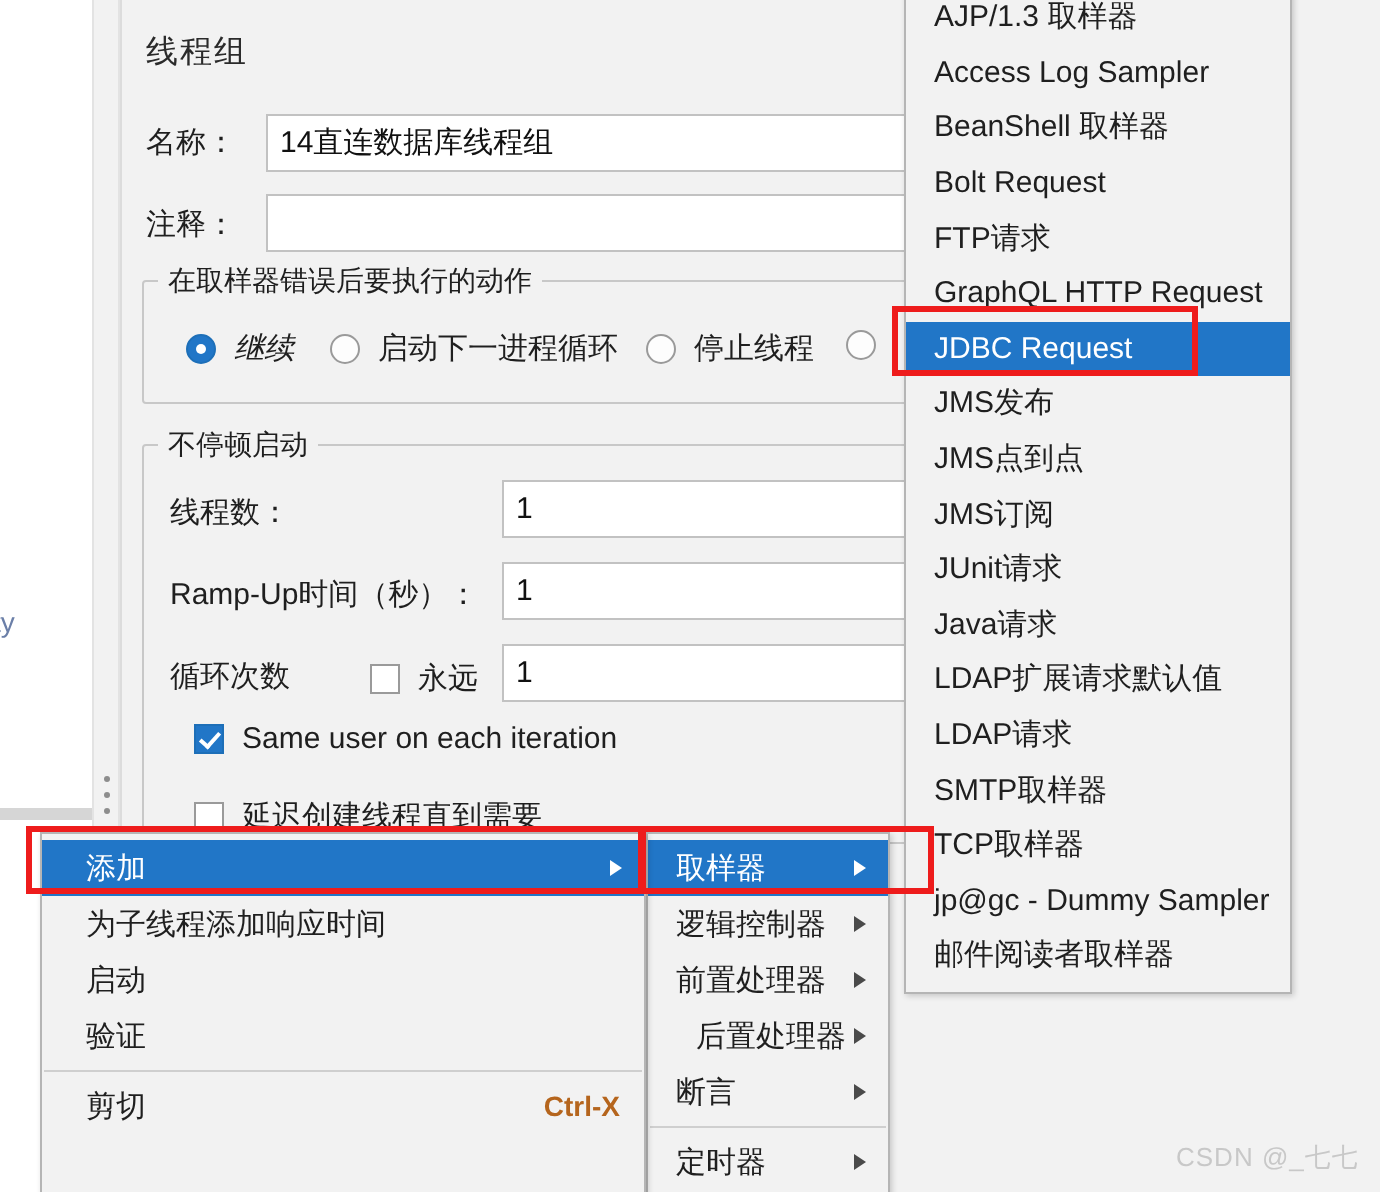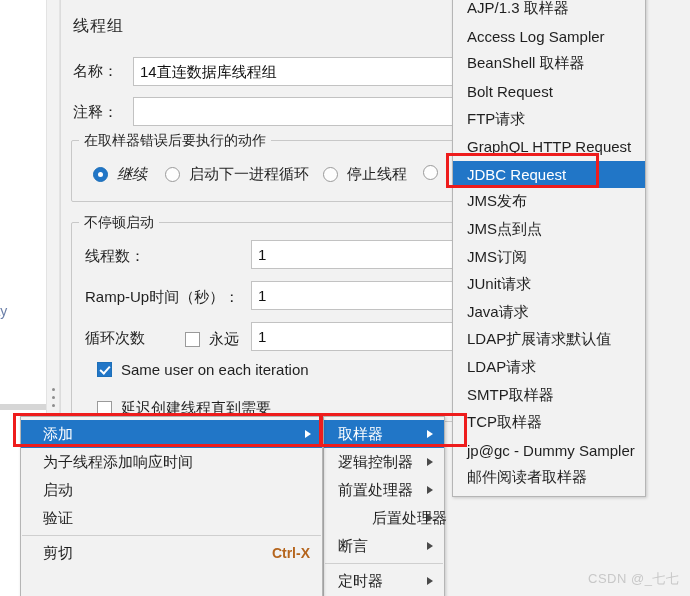--- a/index.html
+++ b/index.html
@@ -370,21 +370,21 @@
       <span class="arrow"></span>
     </div>
     <div class="menu-item" style="padding-left:14px;">
       <span>逻辑控制器</span>
       <span class="arrow"></span>
     </div>
     <div class="menu-item" style="padding-left:14px;">
       <span>前置处理器</span>
       <span class="arrow"></span>
     </div>
-    <div class="menu-item" style="padding-left:11px;margin-left:37px;">
+    <div class="menu-item" style="padding-left:24px;">
       <span>后置处理器</span>
       <span class="arrow"></span>
     </div>
     <div class="menu-item" style="padding-left:14px;">
       <span>断言</span>
       <span class="arrow"></span>
     </div>
     <div class="menu-sep"></div>
     <div class="menu-item" style="padding-left:14px;">
       <span>定时器</span>

